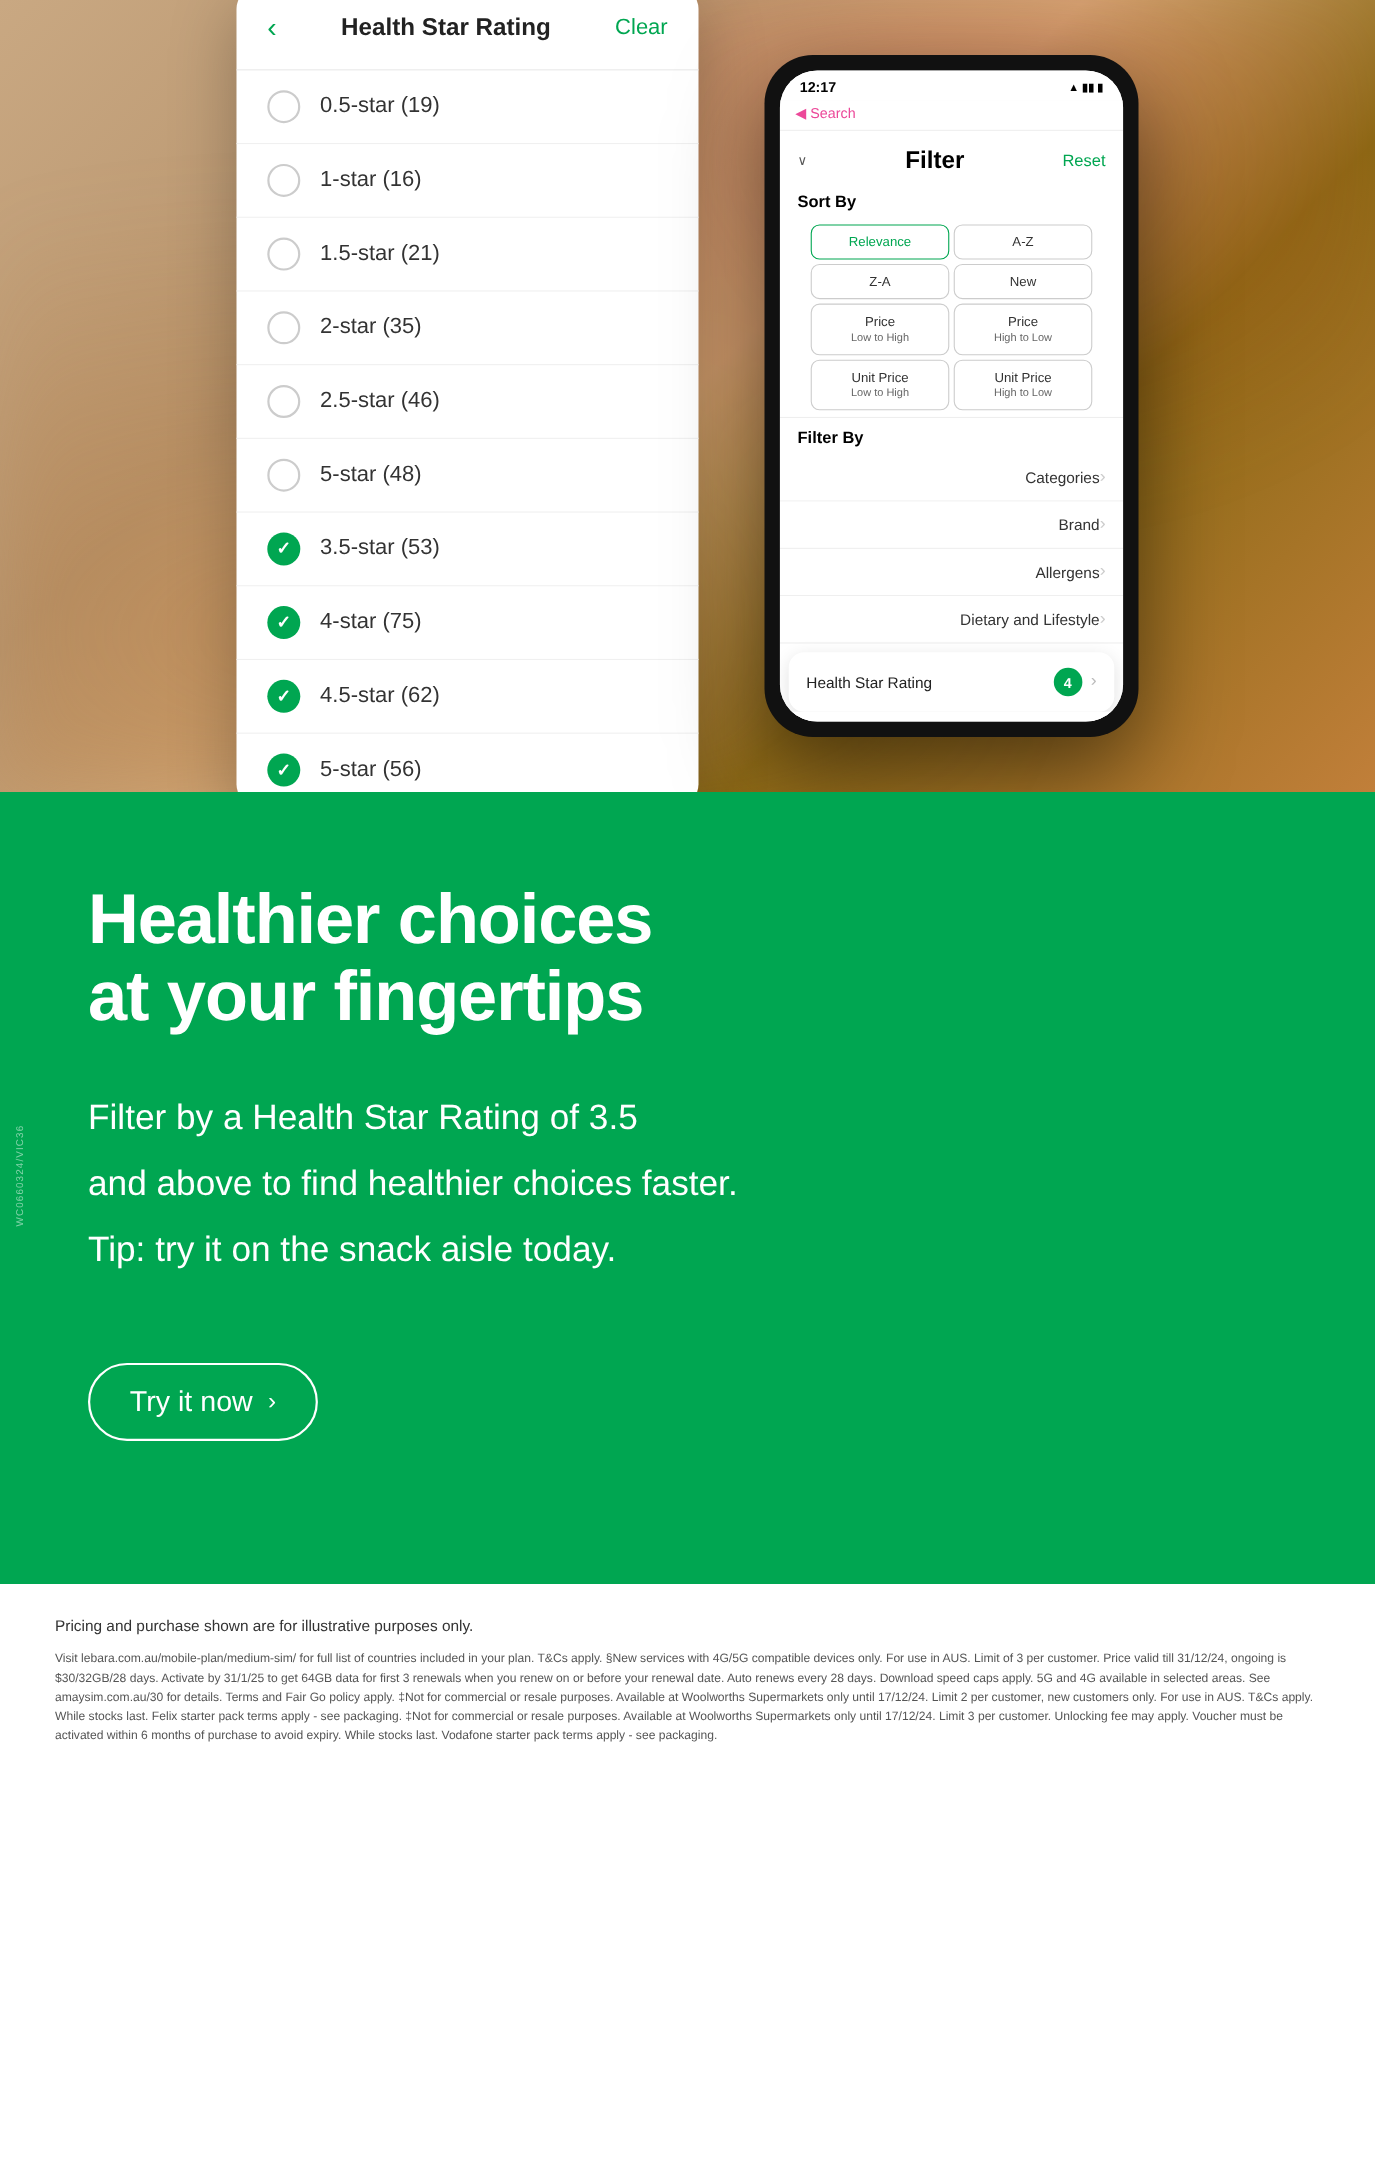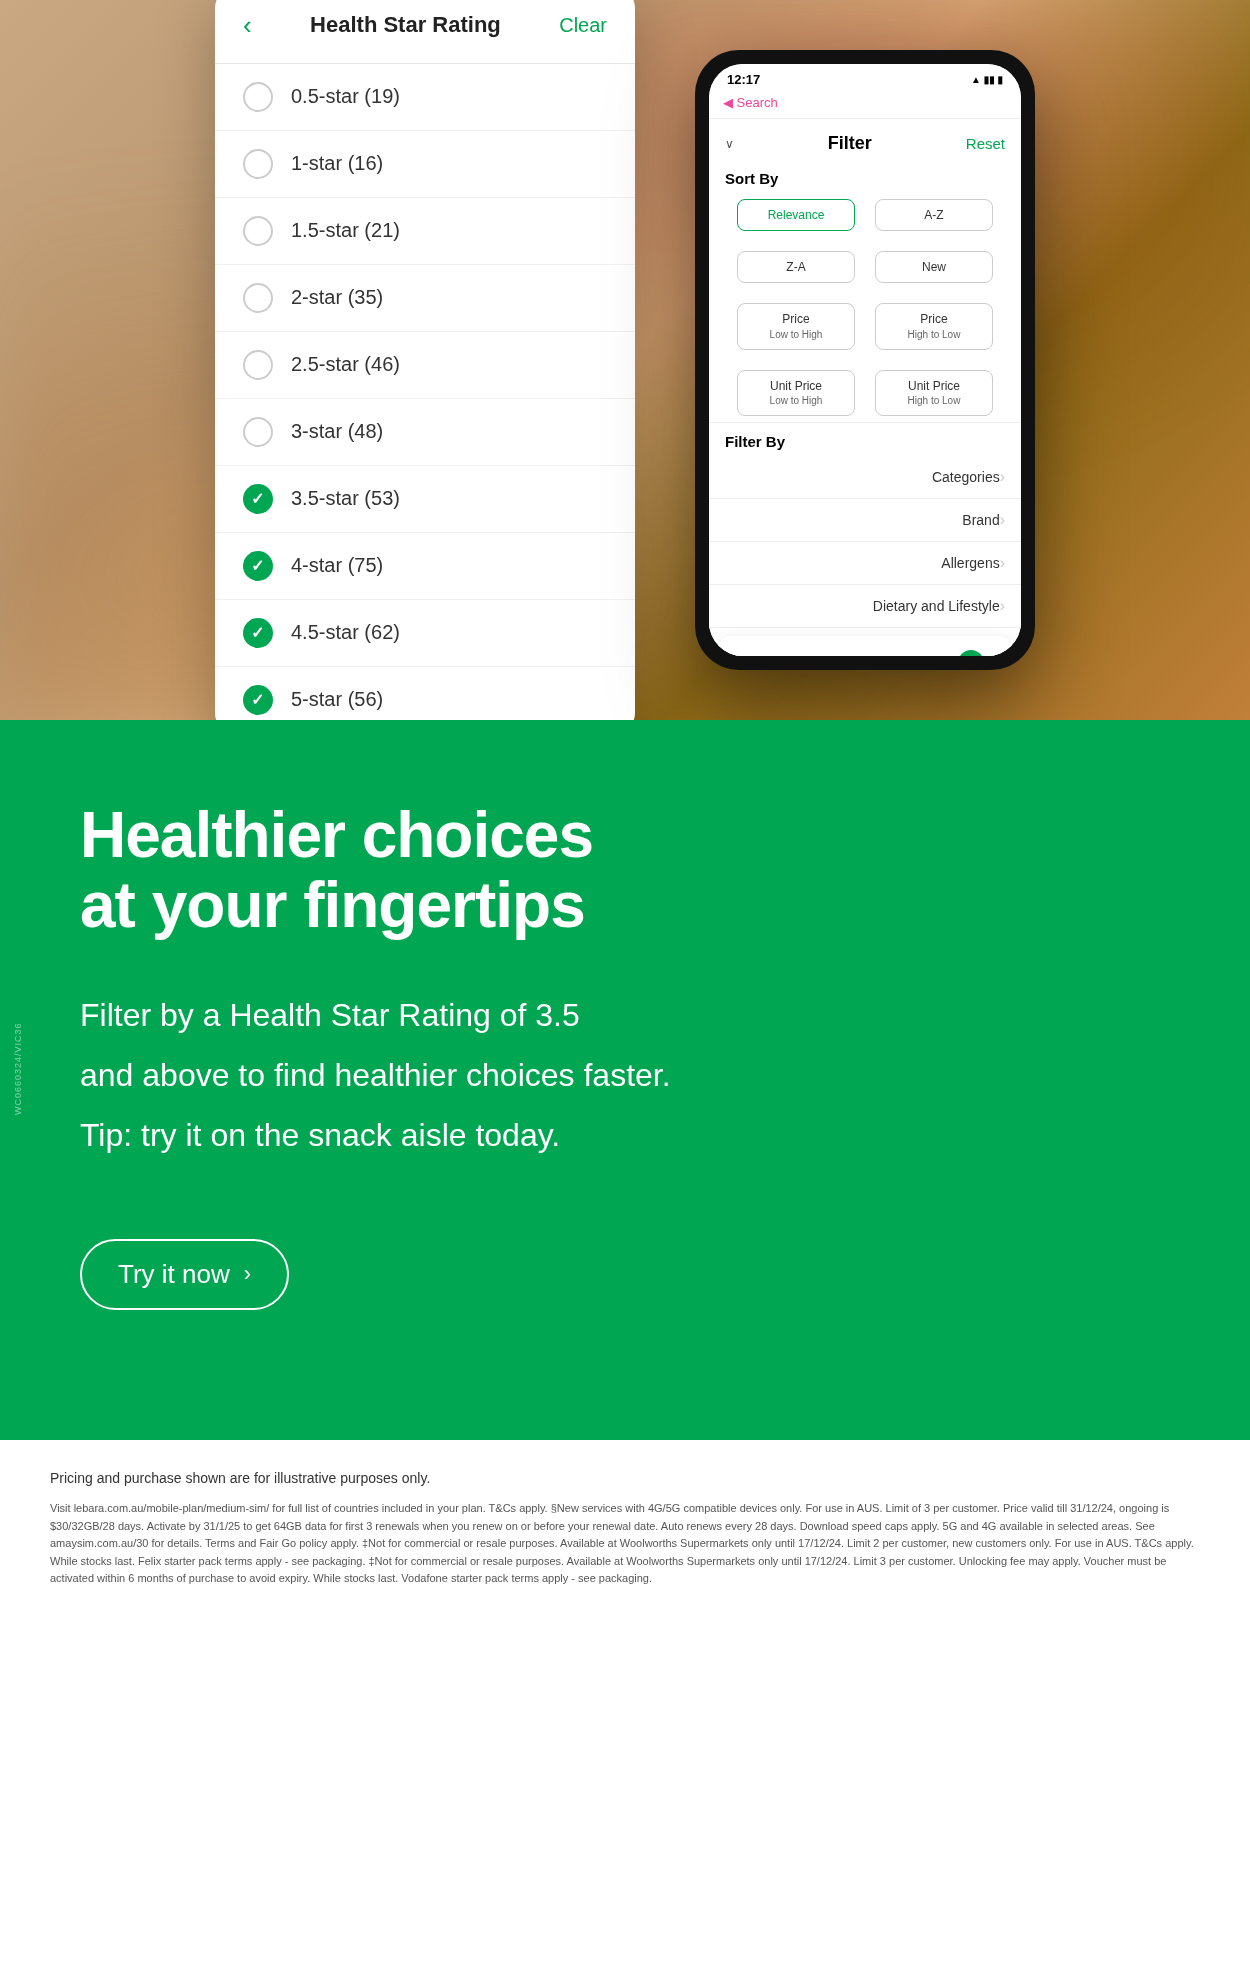--- a/index.html
+++ b/index.html
@@ -182,42 +182,42 @@
       align-items: center;
       padding: 14px 16px 10px;
     }
 
     .phone-filter-expand {
       color: #555;
       font-size: 12px;
     }
 
     .phone-filter-title {
-      font-size: 18px;
+      font-size: 22px;
       font-weight: 600;
       color: #000;
     }
 
     .phone-filter-reset {
       color: #00a651;
       font-size: 15px;
       font-weight: 500;
     }
 
     .phone-sort-label {
       padding: 6px 16px;
       font-size: 15px;
       font-weight: 600;
       color: #000;
     }
 
     .phone-sort-grid {
       display: grid;
       grid-template-columns: 1fr 1fr;
-      gap: 20px;
+      gap: 4px;
       padding: 6px 28px;
     }
 
     .sort-btn {
       border: 1.5px solid #ccc;
       border-radius: 8px;
       padding: 8px 10px;
       text-align: center;
       font-size: 12px;
       color: #333;
@@ -376,21 +376,21 @@
     <div class="filter-item">
       <div class="radio-unchecked"></div>
       <span class="filter-label">2-star (35)</span>
     </div>
     <div class="filter-item">
       <div class="radio-unchecked"></div>
       <span class="filter-label">2.5-star (46)</span>
     </div>
     <div class="filter-item">
       <div class="radio-unchecked"></div>
-      <span class="filter-label">3-star (48)</span>
+      <span class="filter-label">5-star (48)</span>
     </div>
     <div class="filter-item">
       <div class="radio-checked"></div>
       <span class="filter-label">3.5-star (53)</span>
     </div>
     <div class="filter-item">
       <div class="radio-checked"></div>
       <span class="filter-label">4-star (75)</span>
     </div>
     <div class="filter-item">

